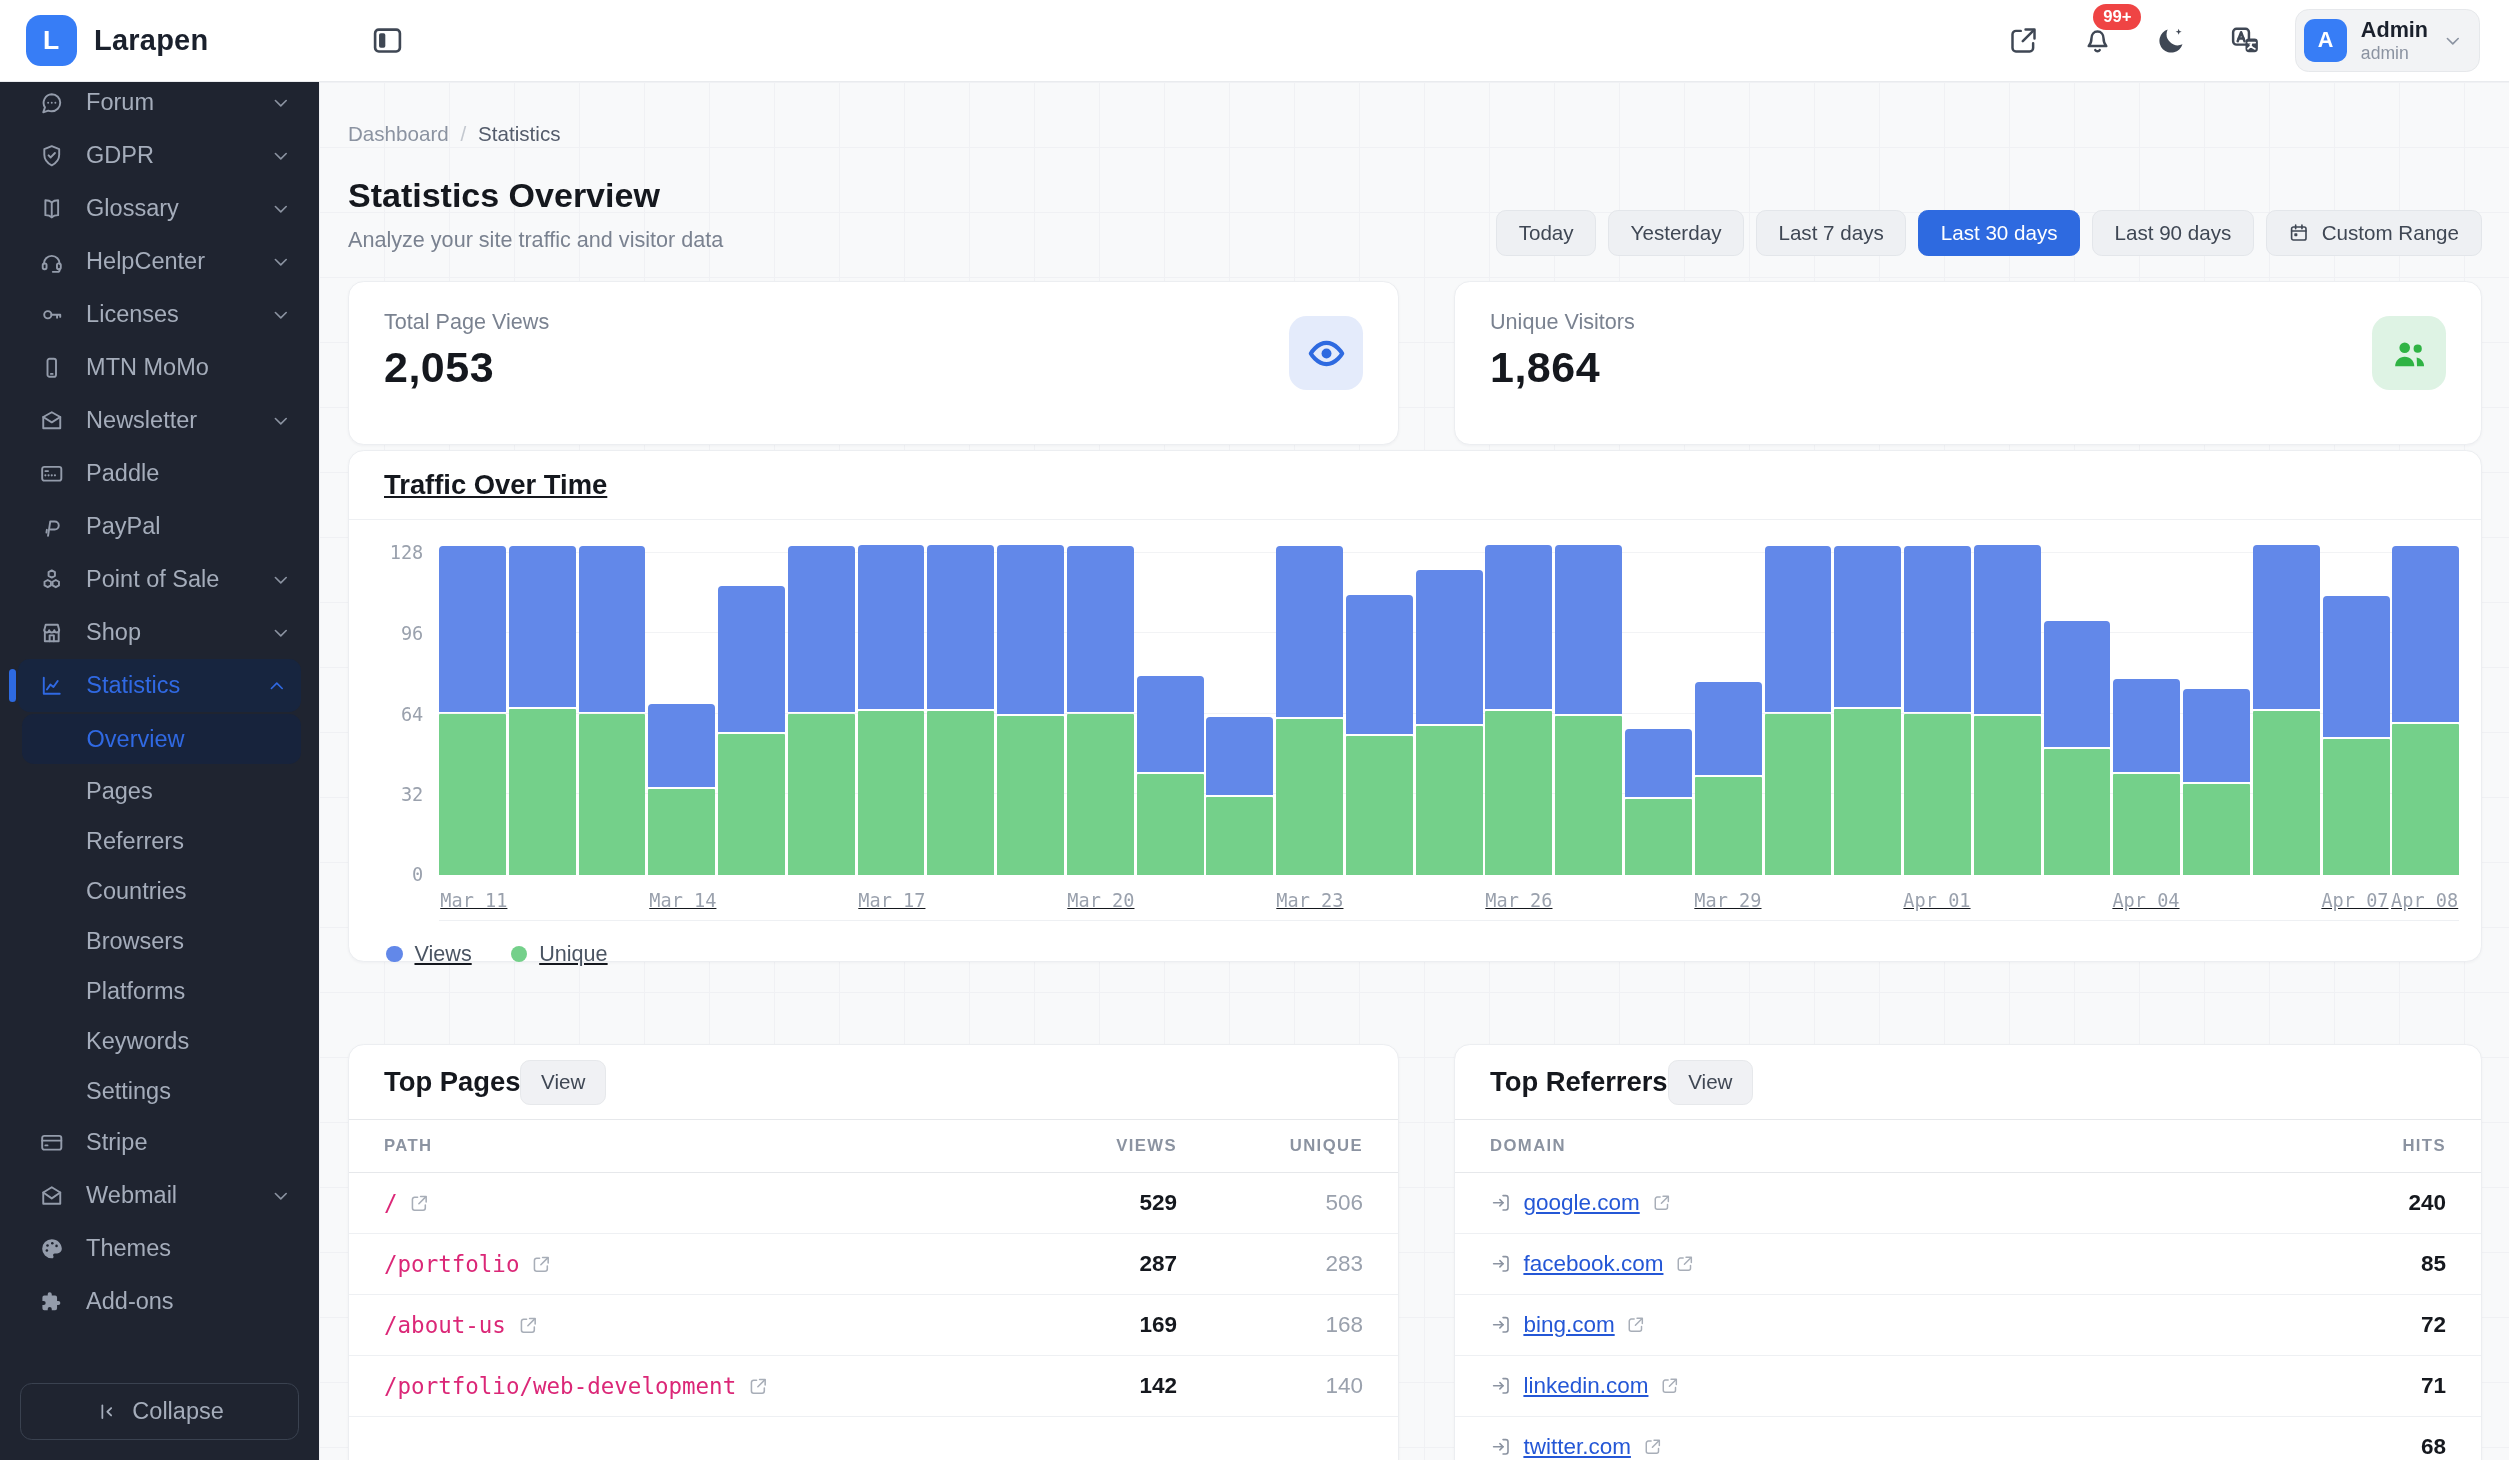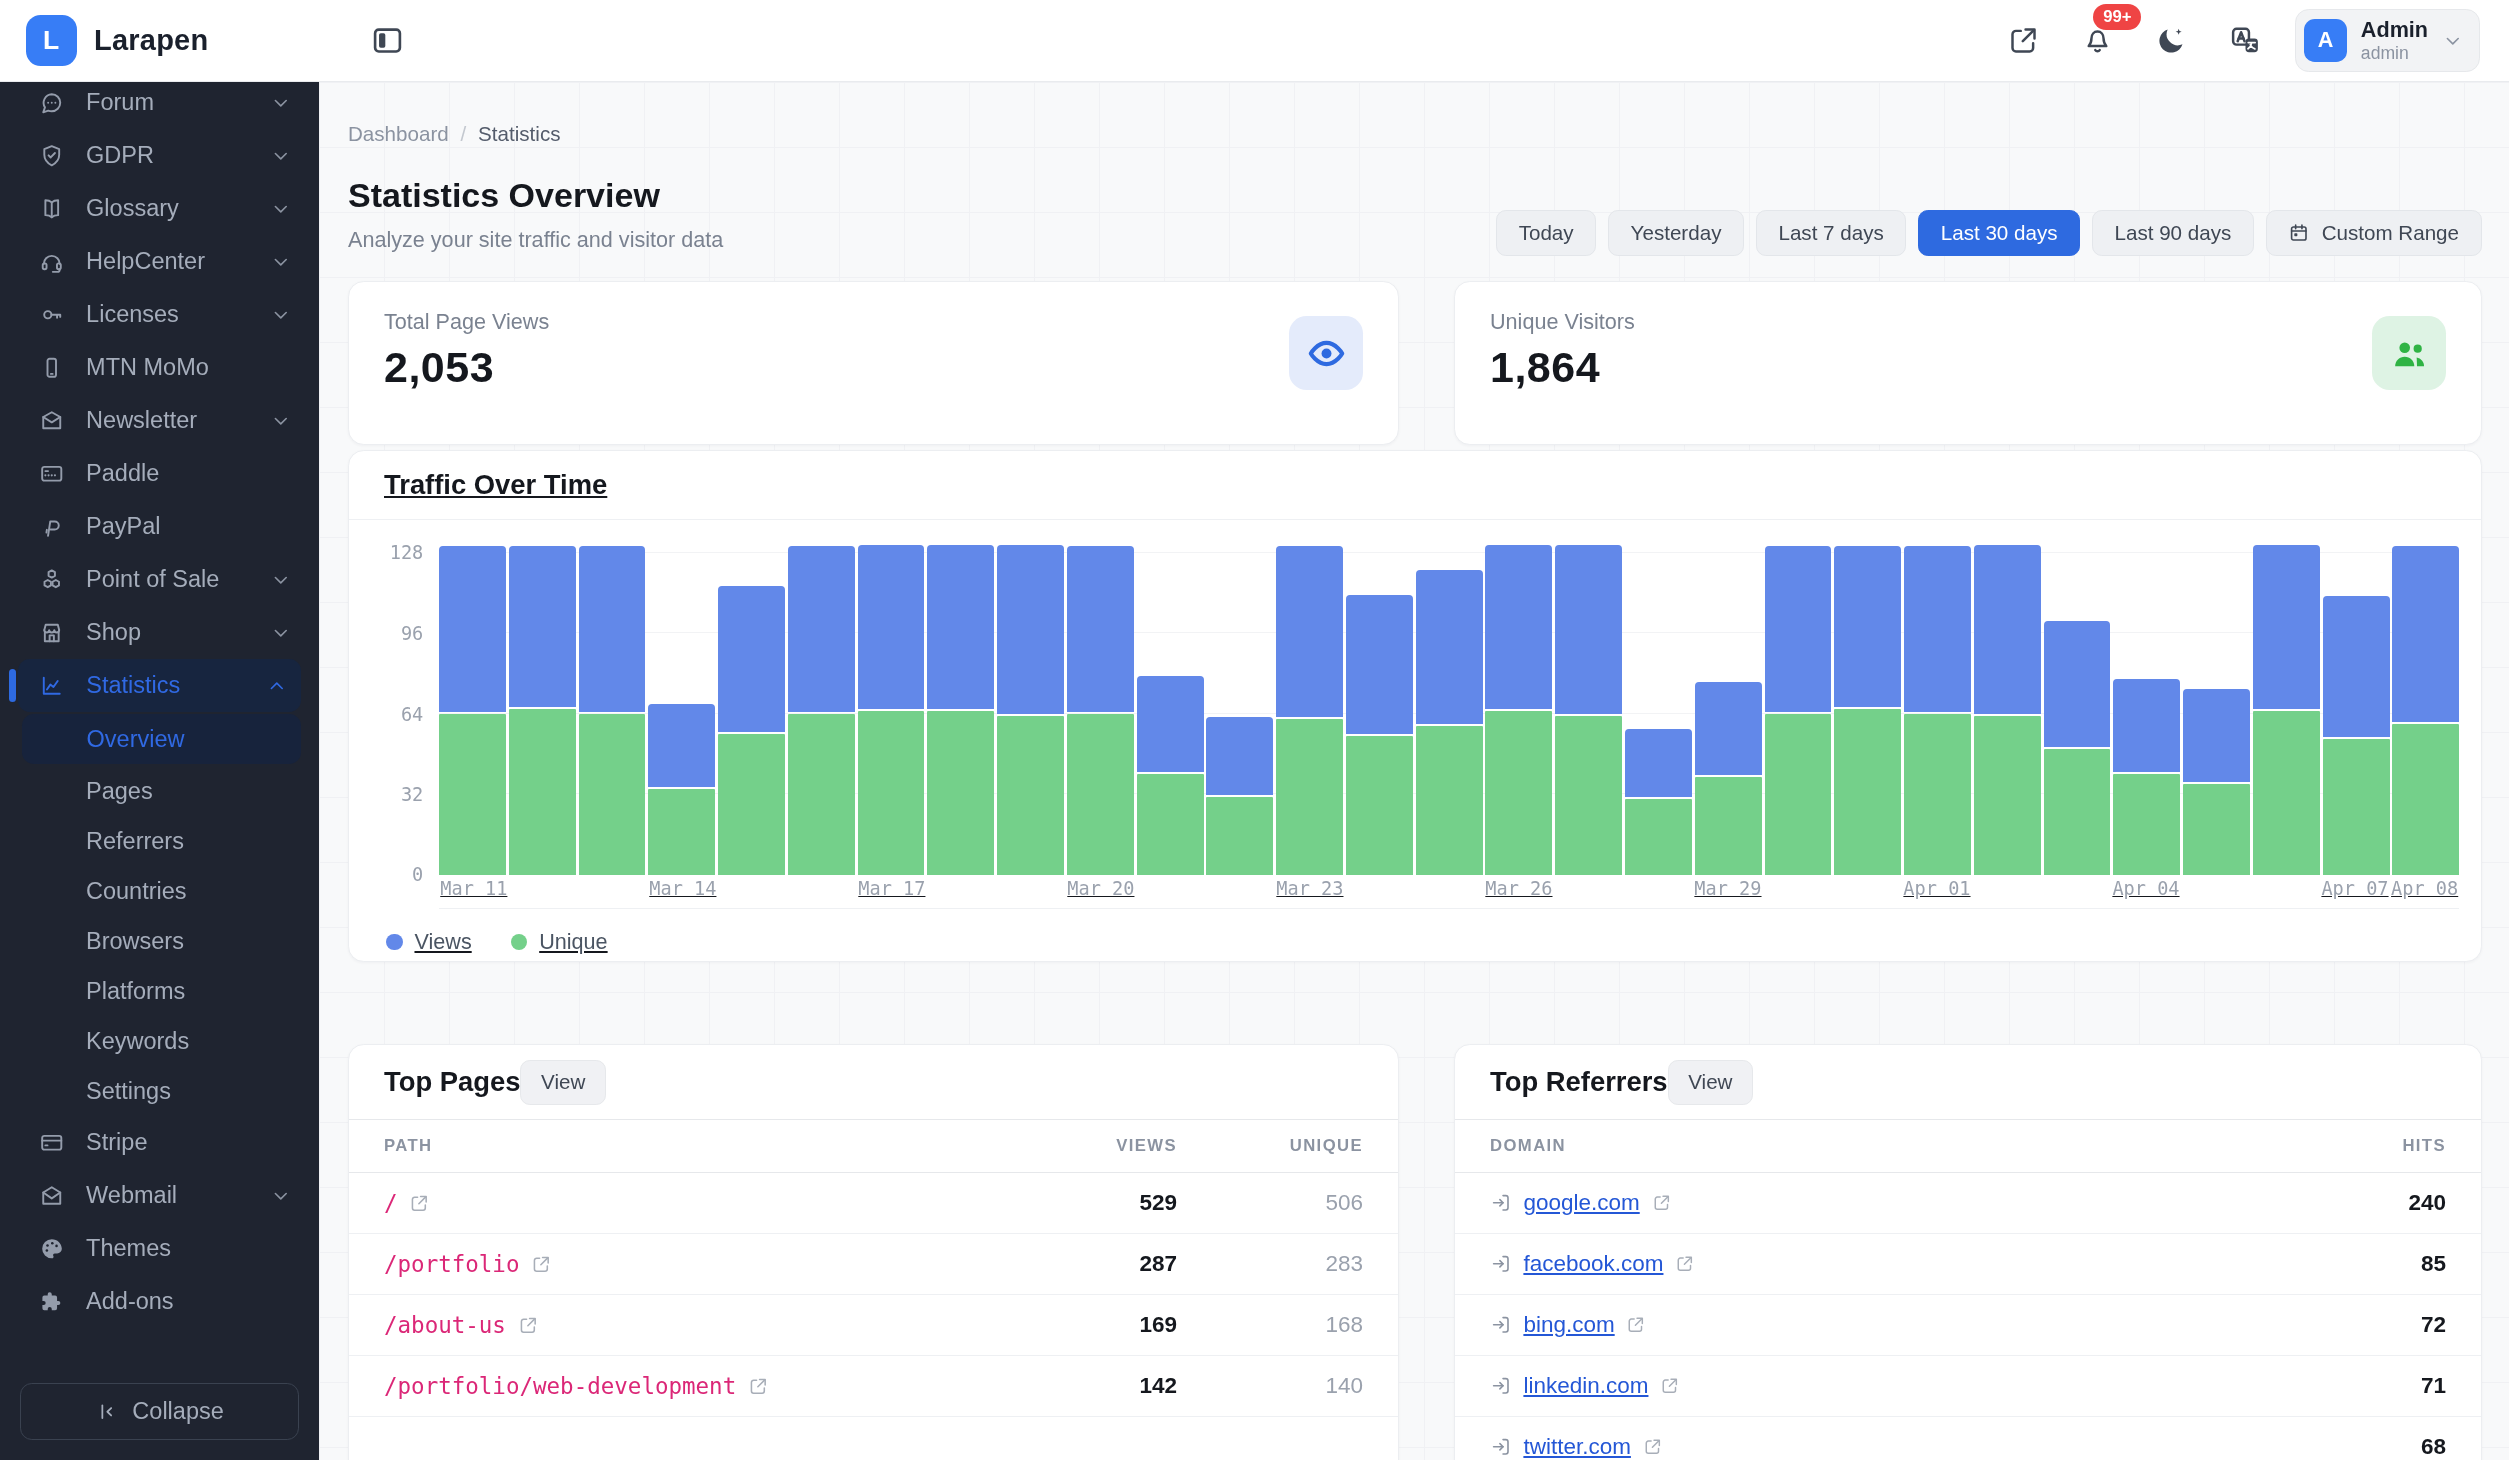--- a/index.html
+++ b/index.html
@@ -86,21 +86,21 @@
   .chart-body { padding:23.5px 21.6px 0 35px; }
   .chart-wrap { display:flex; }
   .axis-col { width:55px; position:relative; height:331px; flex:0 0 55px; }
   .tick { position:absolute; right:15.7px; font-size:18.6px; color:#9aa1ad; font-family:"DejaVu Sans Mono", monospace; }
   .plot { flex:1; position:relative; height:331px; }
   .gridline { position:absolute; left:0; right:0; height:1px; background:#f2f3f5; }
   .bars { position:absolute; inset:0; display:flex; align-items:flex-end; gap:2.9px; }
   .bar-col { flex:1; display:flex; flex-direction:column; justify-content:flex-end; gap:2px; }
   .seg-views { border-radius:3.9px 3.9px 0 0; }
   .seg-unique { border-radius:1px 1px 0 0; }
-  .xlabels { display:flex; margin-top:3px; }
+  .xlabels { display:flex; margin-top:15px; }
   .xlabels .spacer { width:55px; flex:0 0 55px; }
   .xcell { flex:1; text-align:center; font-size:18.6px; color:#9aa1ad; white-space:nowrap;
            font-family:"DejaVu Sans Mono", monospace; overflow:visible; }
   .x-rule { height:1px; background:#eef0f3; margin:9.8px 0 0 55px; }
   .legend { display:flex; gap:39px; padding:19.6px 0 0 2px; }
   .legend-item { display:flex; align-items:center; gap:11.8px; font-size:21.6px; color:#4b5563; }
   .dot { width:16.7px; height:16.7px; border-radius:50%; }
 
   
   .pages-card { top:962px; left:29px; width:1051px; height:519px; }

